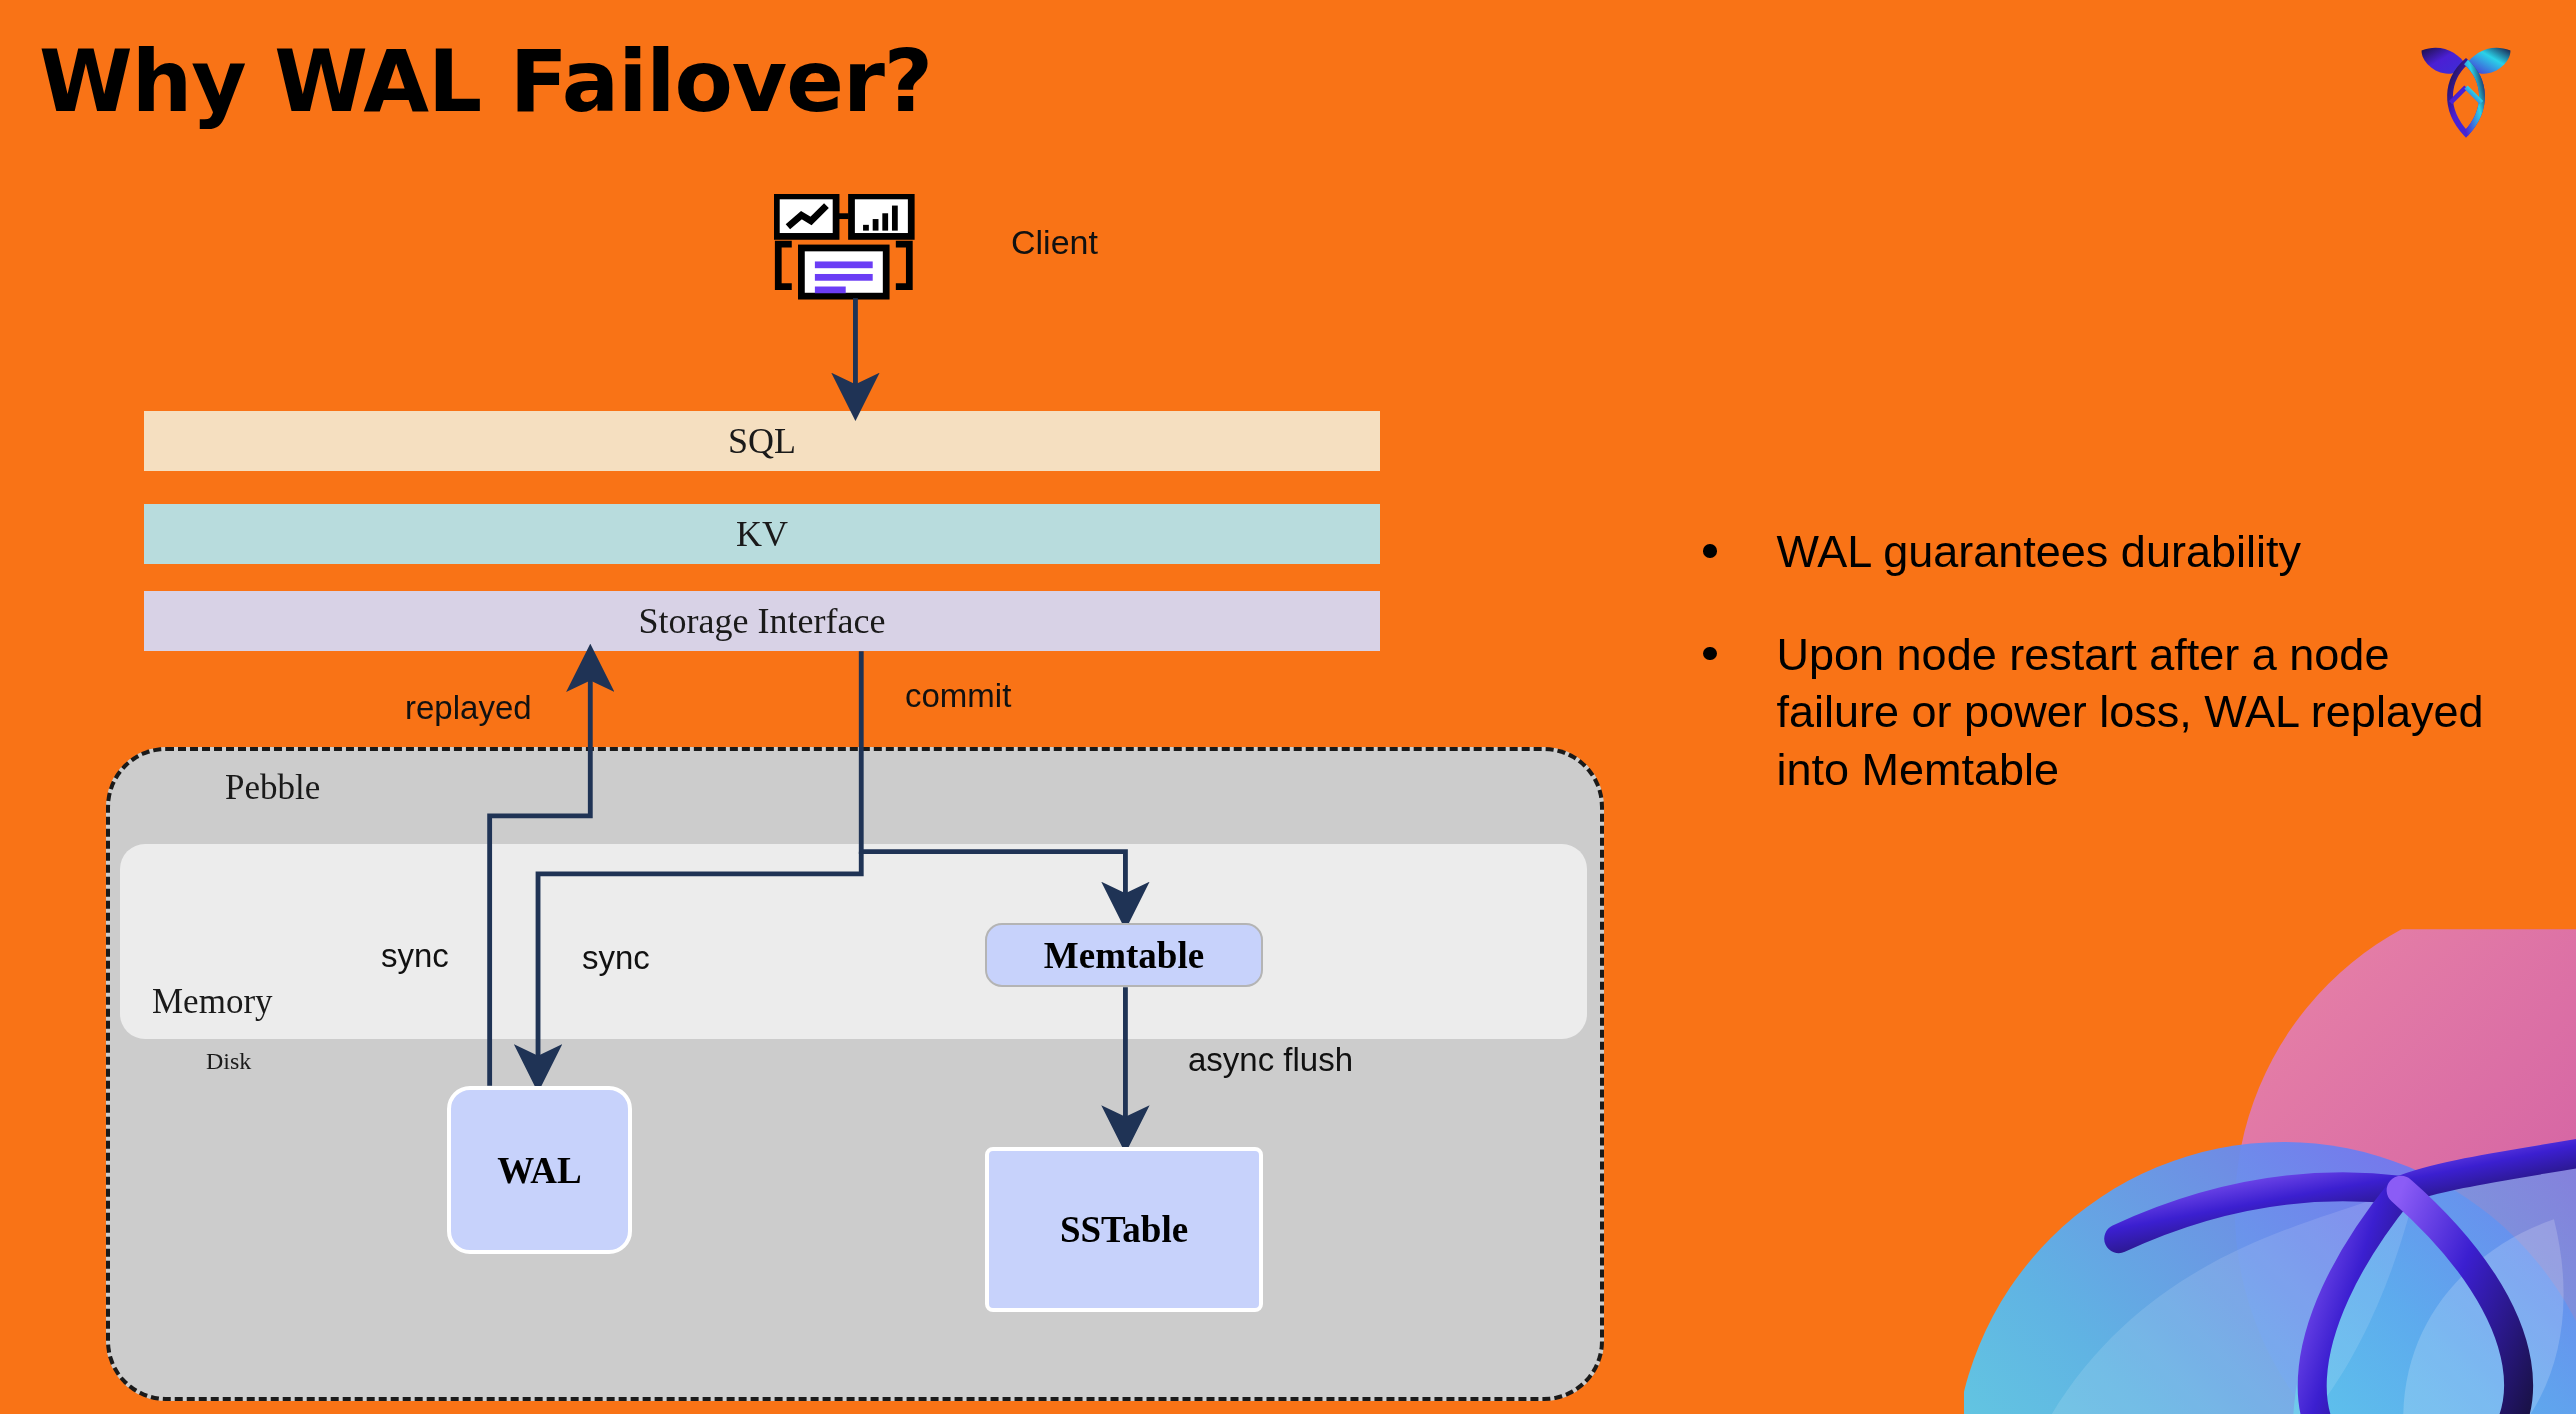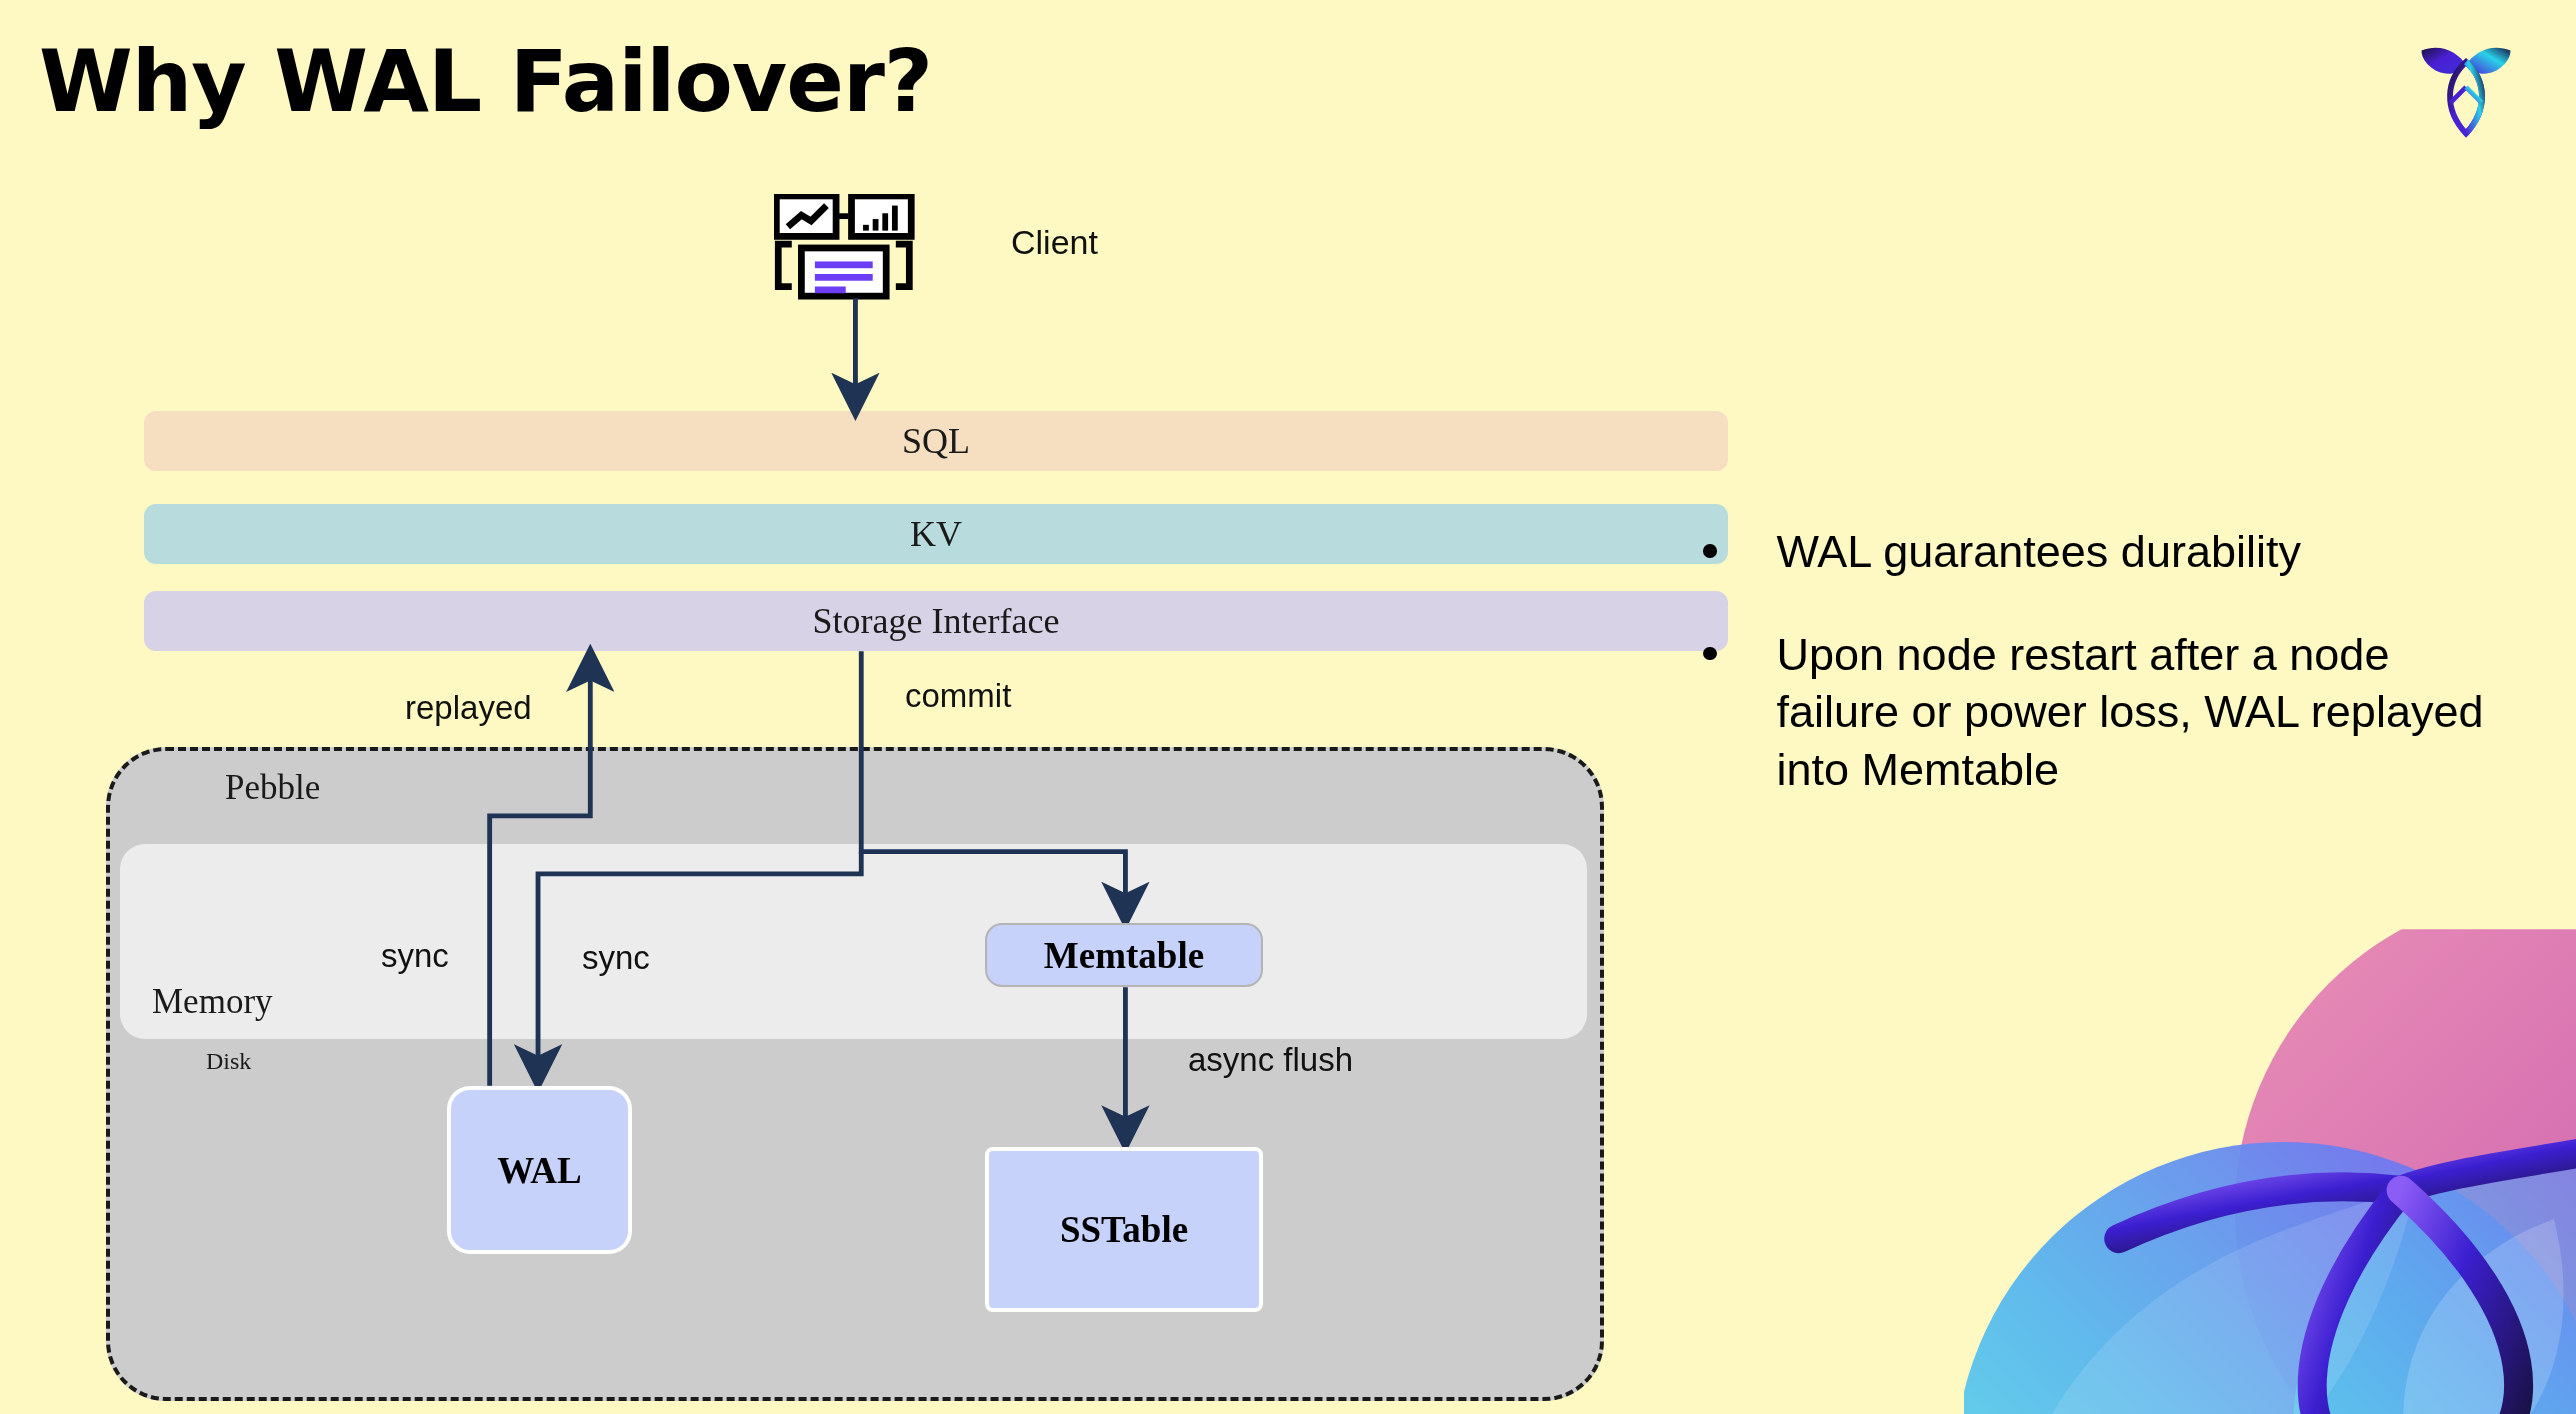--- a/index.html
+++ b/index.html
@@ -1,20 +1,20 @@
 <!DOCTYPE html>
 <html><head>
 <meta charset="utf-8">
 <title>Why WAL Failover?</title>
 <style>
   html,body{margin:0;padding:0;background:#ffffff;}
   body{width:2576px;height:1415px;position:relative;overflow:hidden;
        font-family:"Liberation Sans",sans-serif;}
 
-  .slide{position:absolute;inset:0;background:#fef9c3;overflow:hidden;}
+  .slide{position:absolute;inset:0;background:#f97316;overflow:hidden;}
 
   
   #page-title{
     position:absolute;left:39px;top:37px;
     font-family:"DejaVu Sans",sans-serif;
     font-weight:bold;font-size:85px;letter-spacing:-1px;
     color:#000;line-height:1.05;white-space:nowrap;
   }
 
   
@@ -23,21 +23,21 @@
   
   #corner-art{position:absolute;left:1964px;top:929px;width:677px;height:542px;
               pointer-events:none;}
 
   
   .client-icon{position:absolute;left:774px;top:194px;width:155px;height:106px;}
   .client-label{position:absolute;left:1011px;top:223px;font-size:34px;color:#111;
                 font-family:"Liberation Sans",sans-serif;}
 
   
-  .layer{position:absolute;left:144px;width:1584px;height:60px;border-radius:12px;
+  .layer{position:absolute;left:144px;width:1236px;height:60px;border-radius:0;
          display:flex;align-items:center;justify-content:center;
          font-family:"Liberation Serif",serif;font-size:36px;color:#1a1a1a;}
   #layer-sql{top:411px;background:#f5dfc0;}
   #layer-kv{top:504px;background:#b8dcdd;}
   #layer-storage{top:591px;background:#d8d2e6;}
 
   
   #pebble-box{position:absolute;left:106px;top:747px;width:1498px;height:654px;
       background:#cccccc;border:4.8px dashed #1a1a1a;border-radius:60px;
       box-sizing:border-box;}

